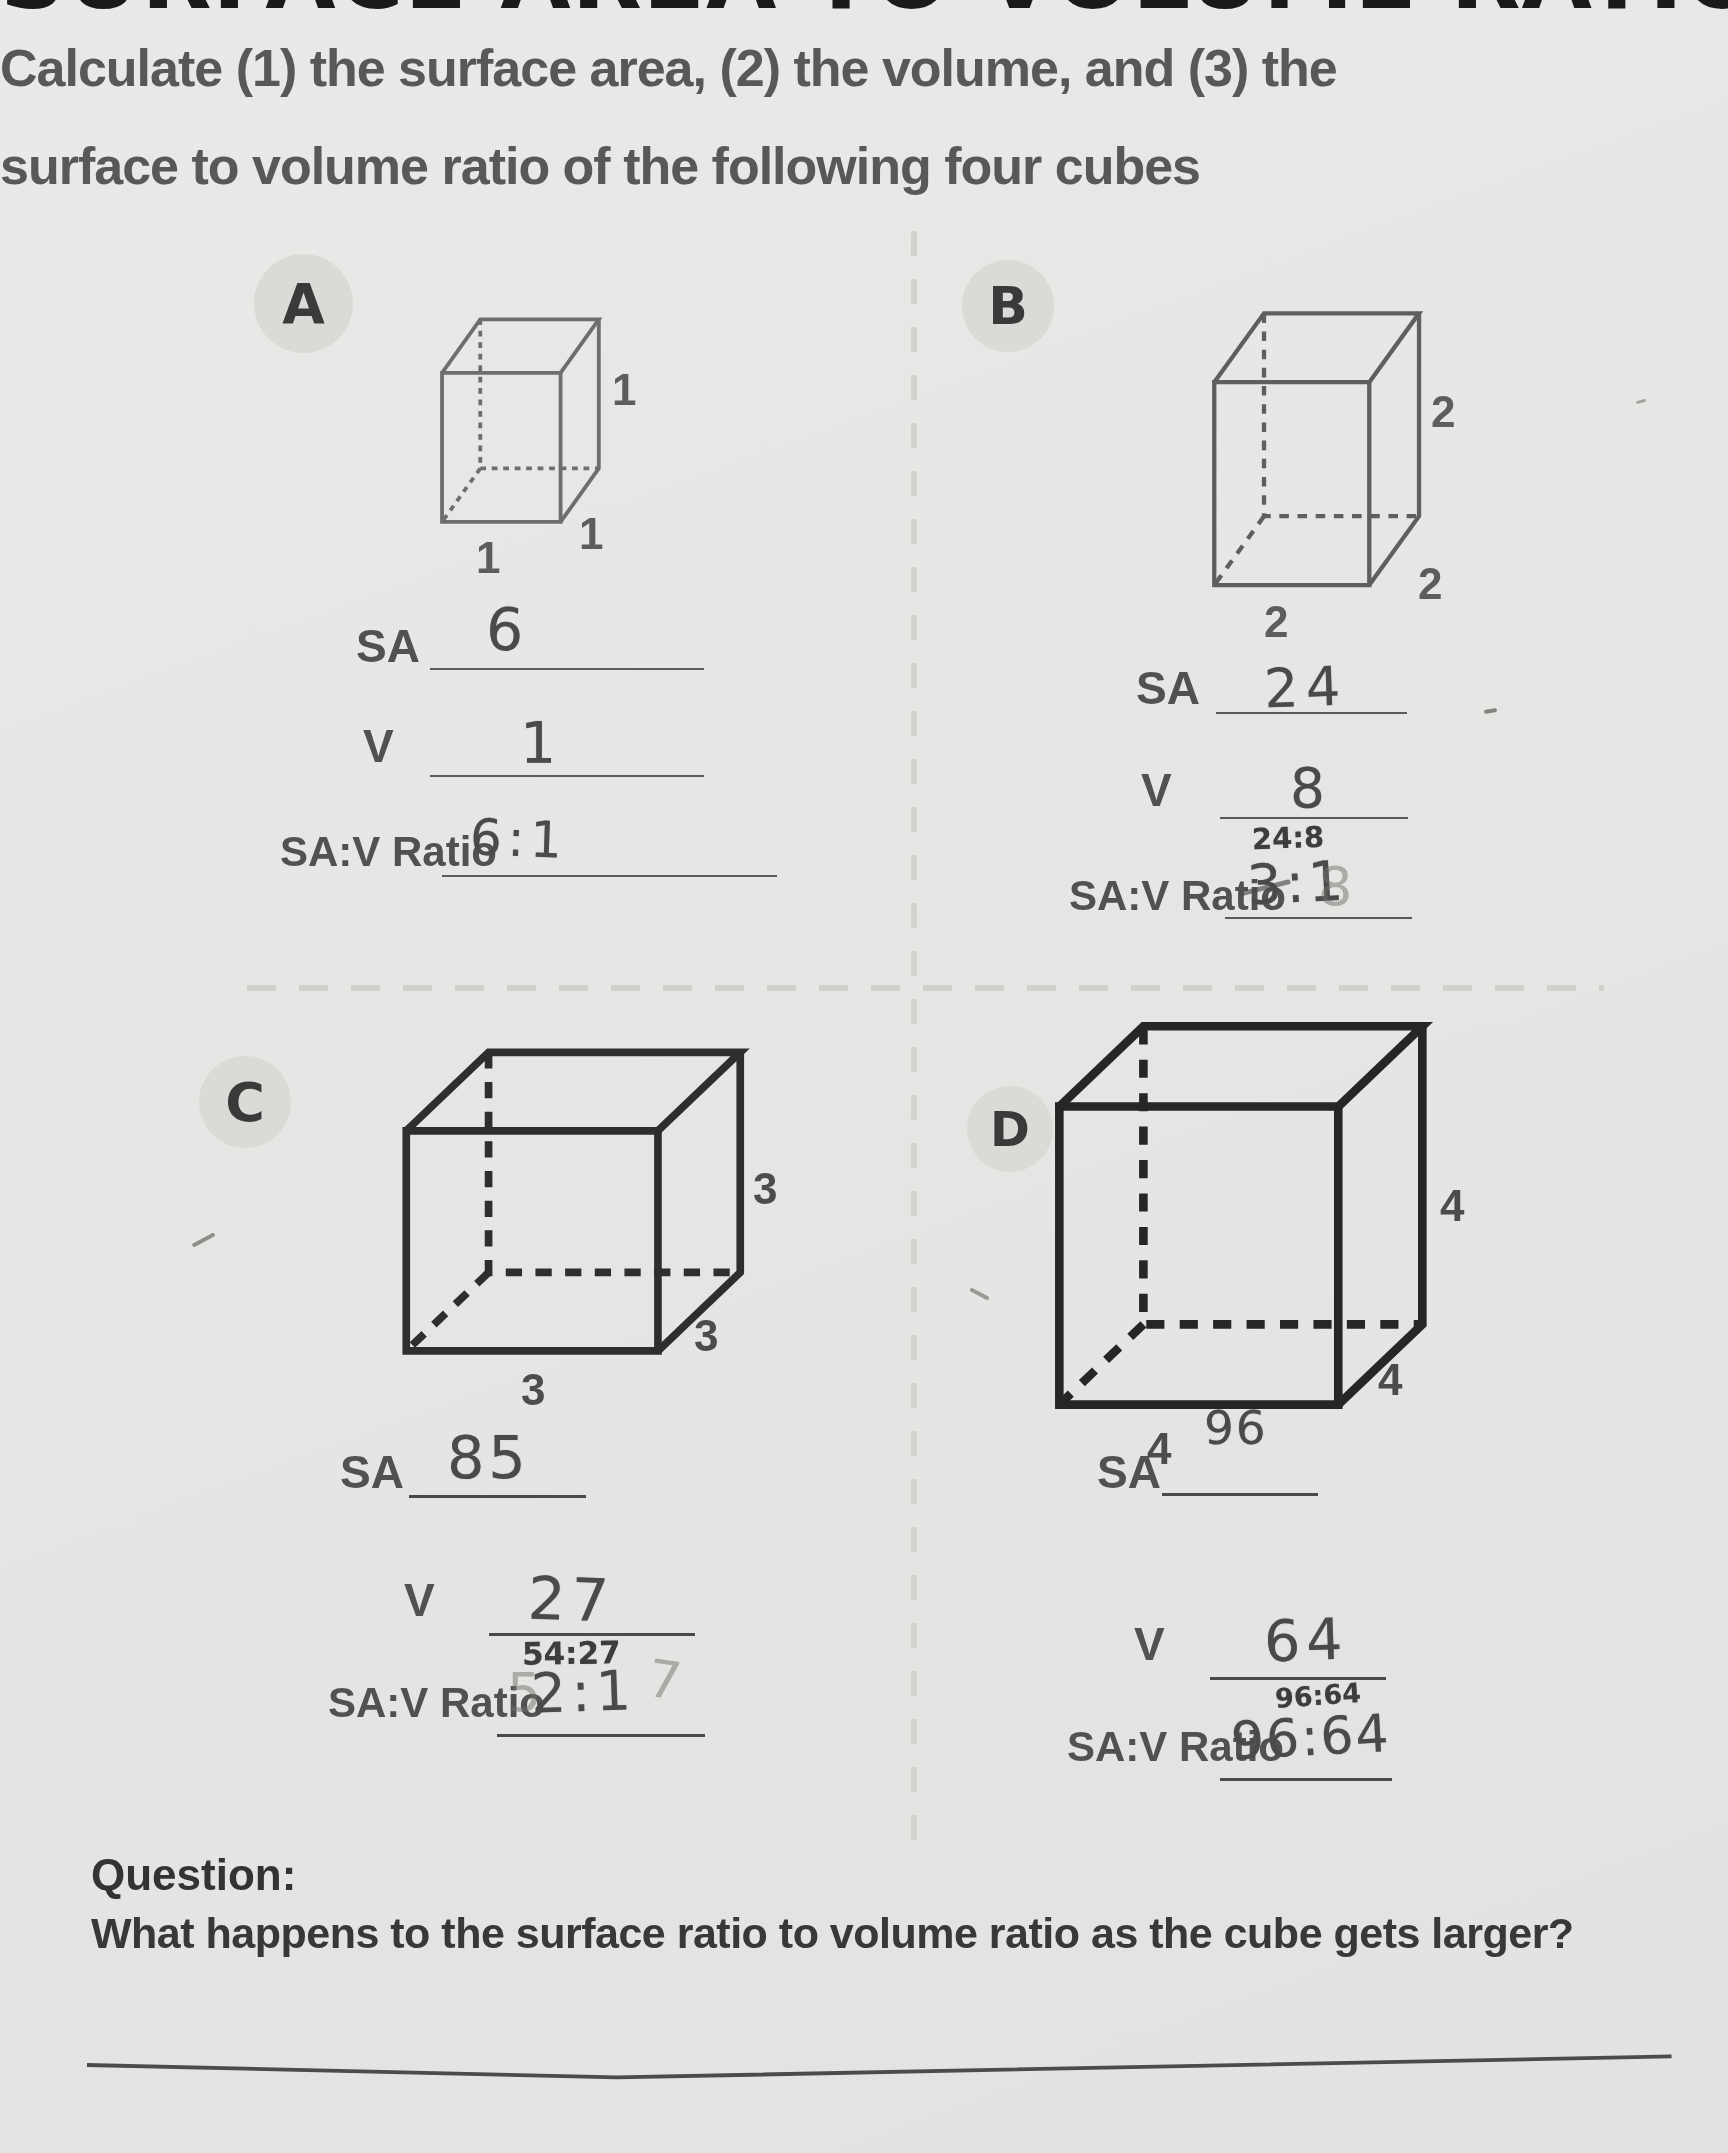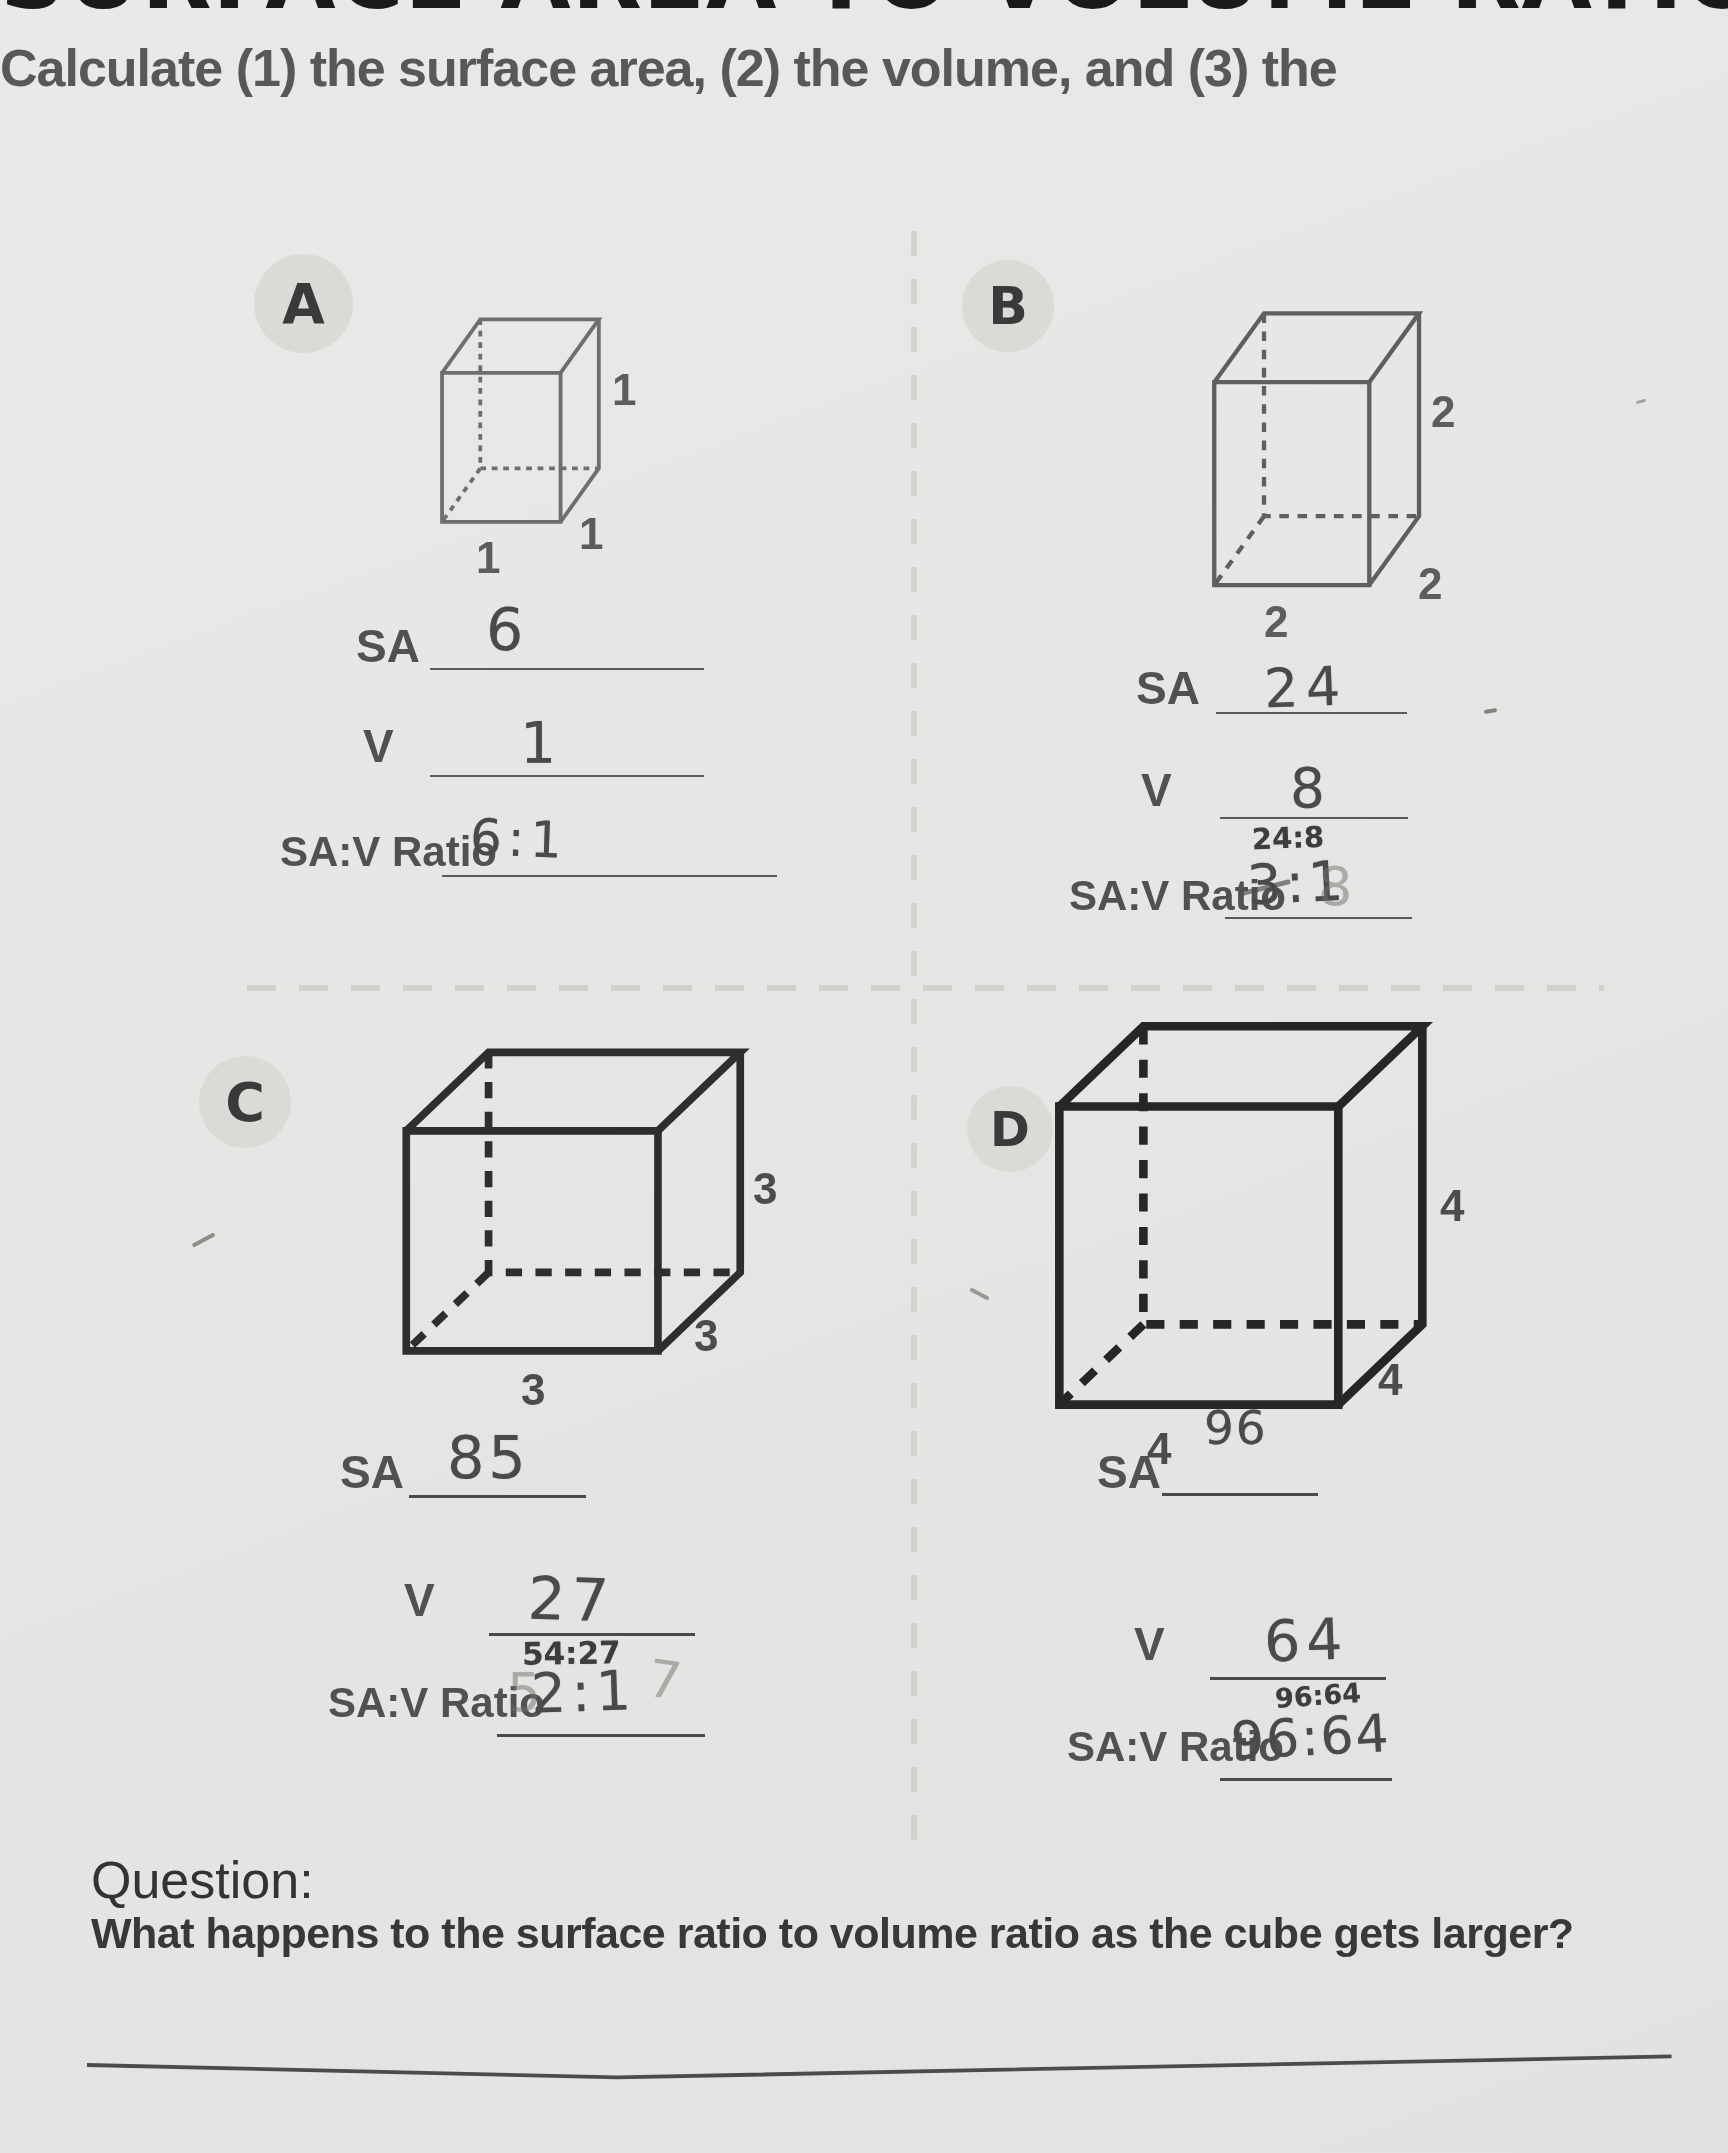--- a/index.html
+++ b/index.html
@@ -37,33 +37,34 @@
   
   .hand{
     position:absolute;font-family:"DejaVu Sans",sans-serif;color:#4a4a4a;
     text-shadow:0 0 1px rgba(84,84,84,.55);line-height:1;white-space:nowrap;
   }
   .hand.small{font-weight:700;color:#3d3d3d;}
   .ghost{color:rgba(112,112,108,.5);text-shadow:none;}
   .strike{position:absolute;background:rgba(72,72,72,.65);border-radius:1.9px;}
   .stray{position:absolute;border-radius:1.9px;}
   svg{position:absolute;overflow:visible;}
-  .q-head{position:absolute;font-size:52px;font-weight:400;color:#333;}
+  .q-head{position:absolute;font-size:44px;font-weight:700;color:#333;}
   .q-text{position:absolute;font-size:43px;font-weight:700;color:#383838;letter-spacing:-0.5px;}
 </style>
 </head>
 <body>
 
 <div id="sheet">
 
   <div id="title-clip">
     <span class="big">SURFACE AREA TO VOLUME RATIO</span>
   </div>
 
   <div class="instr" style="top:38px;">Calculate (1) the surface area, (2) the volume, and (3) the</div>
+  <div class="instr" style="top:136px;">surface to volume ratio of the following four cubes</div>
 
   <div class="divider-h"></div>
   <div class="divider-v"></div>
 
   <div class="light">
     <div class="badge" style="left:254px;top:254px;width:99px;height:99px;font-size:55px;">
       <span>A</span>
     </div>
     <svg style="left:421px;top:304px;" width="239" height="282" viewBox="0 0 250 295">
       <g stroke="#6e6e6e" stroke-width="4" fill="none">

